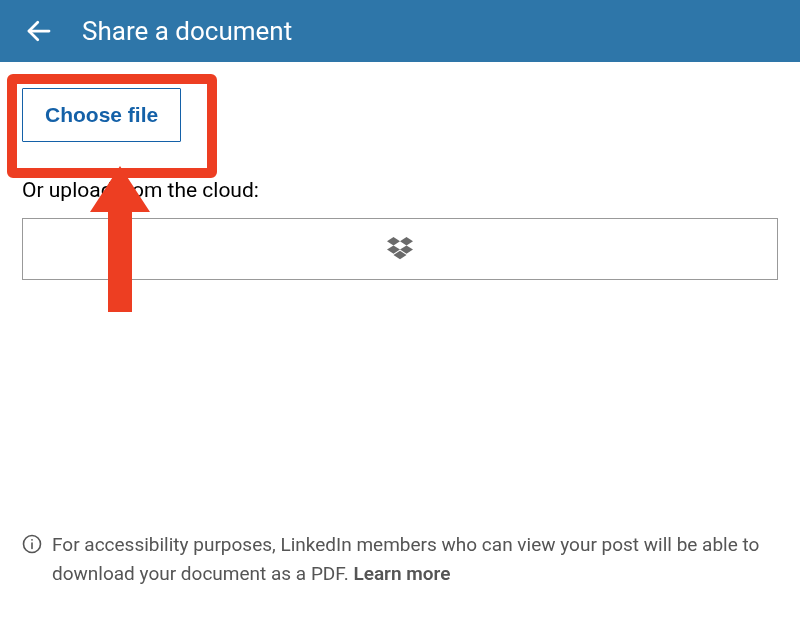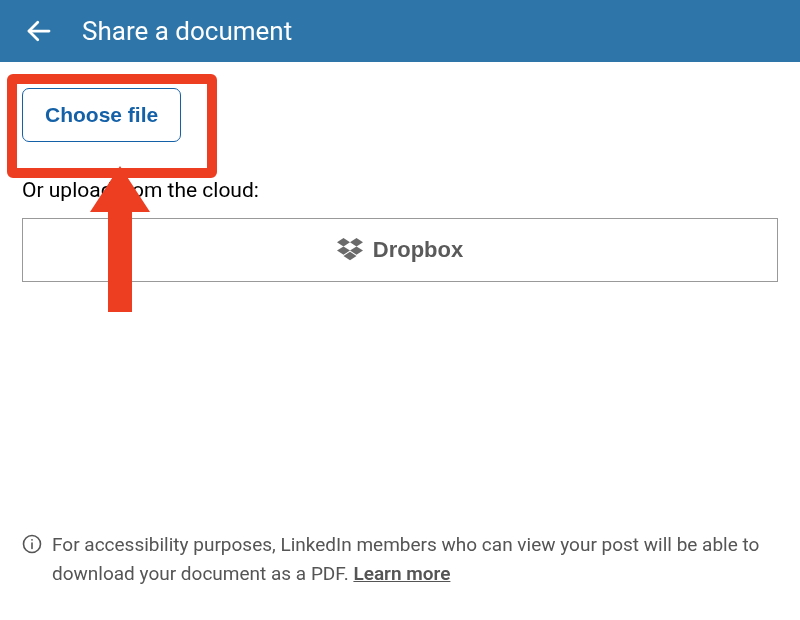--- a/index.html
+++ b/index.html
@@ -38,21 +38,21 @@
       padding: 26px 22px;
       position: relative;
     }
     .choose-file-btn {
       border: 1.5px solid #1461a8;
       background: #fff;
       color: #1461a8;
       font-size: 21px;
       font-weight: 600;
       padding: 14px 22px;
-      border-radius: 7px;
+      border-radius: 1px;
       cursor: pointer;
       position: relative;
       z-index: 2;
     }
     .highlight-box {
       position: absolute;
       top: 12px;
       left: 7px;
       width: 210px;
       height: 104px;
@@ -107,21 +107,20 @@
       color: #555;
       font-size: 19px;
       line-height: 1.5;
     }
     .info-icon {
       flex-shrink: 0;
       margin-top: 3px;
     }
     .learn-more {
       font-weight: 600;
-      text-decoration: underline;
       cursor: pointer;
       color: #555;
     }
   </style>
 </head>
 <body>
 
 <div class="header">
   <div class="back-arrow">
     <svg width="30" height="30" viewBox="0 0 24 24" fill="none" stroke="white" stroke-width="2.2" stroke-linecap="round" stroke-linejoin="round">
@@ -151,21 +150,20 @@
       <span class="cloud-icon">
         <svg width="26" height="24" viewBox="0 0 26 24" fill="#6a6a6a">
           <path d="M6.5 0 L13 4.2 L6.5 8.4 L0 4.2 Z"></path>
           <path d="M19.5 0 L26 4.2 L19.5 8.4 L13 4.2 Z"></path>
           <path d="M0 4.2 L6.5 8.4 L0 12.6 L6.5 16.8 L13 12.6 L6.5 8.4 Z" opacity="0"></path>
           <path d="M6.5 8.4 L13 12.6 L6.5 16.8 L0 12.6 Z"></path>
           <path d="M19.5 8.4 L26 12.6 L19.5 16.8 L13 12.6 Z"></path>
           <path d="M6.5 18 L13 13.8 L19.5 18 L13 22.2 Z"></path>
         </svg>
       </span>
-      <span>Dropbox</span>
     </button>
   </div>
 
 </div>
 
 <div class="footer-note">
   <span class="info-icon">
     <svg width="20" height="20" viewBox="0 0 20 20" fill="none" stroke="#555" stroke-width="1.6">
       <circle cx="10" cy="10" r="8.5"></circle>
       <line x1="10" y1="9" x2="10" y2="14.5" stroke-linecap="round"></line>

